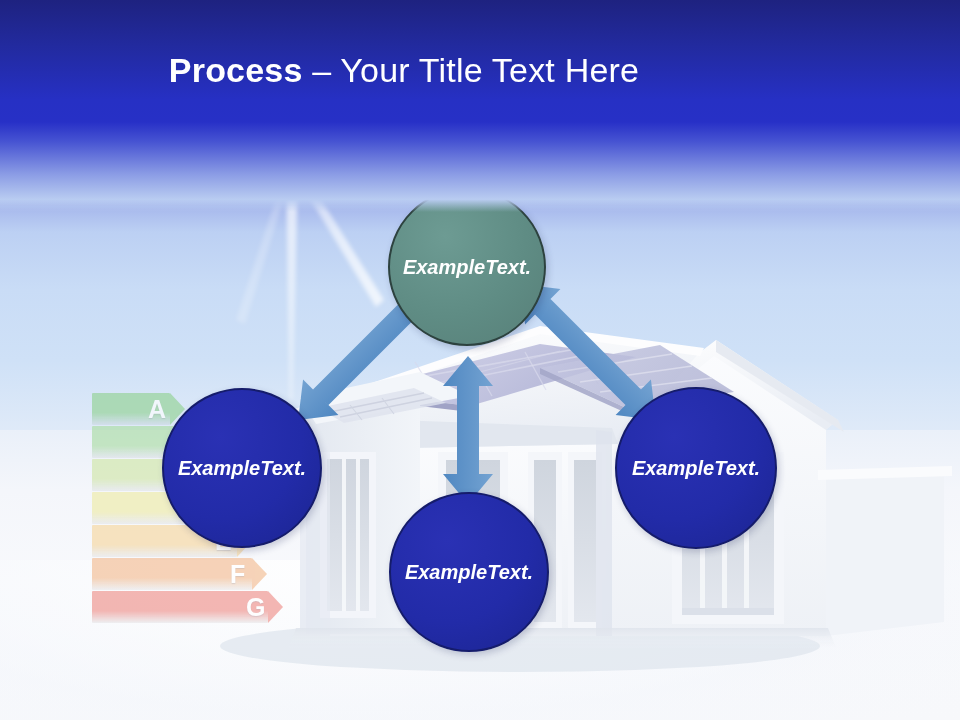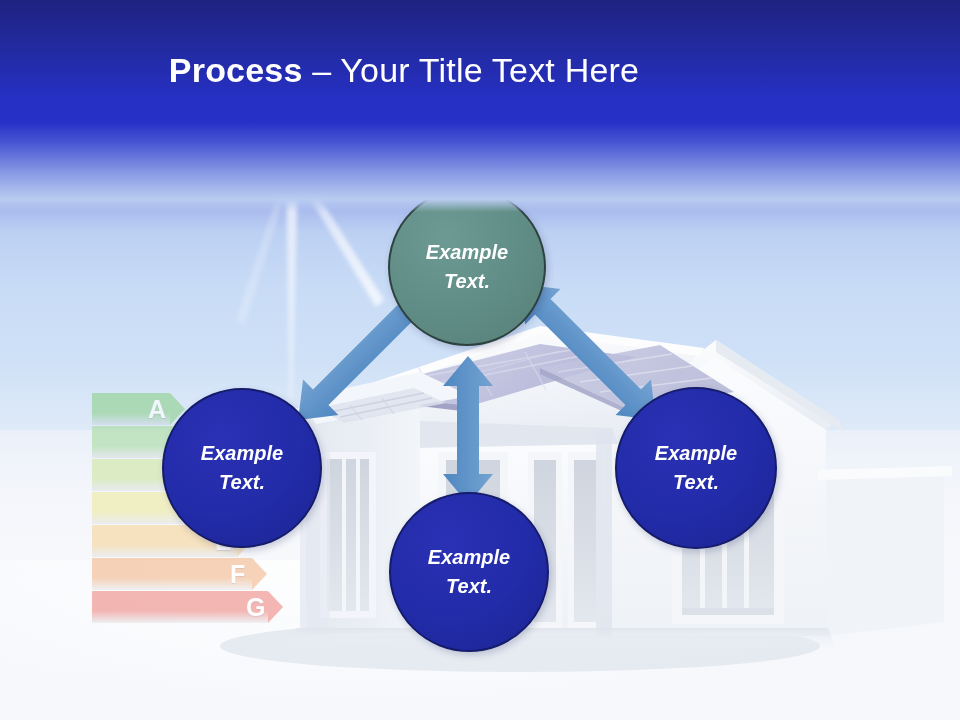--- a/index.html
+++ b/index.html
@@ -115,21 +115,21 @@
   }
 
   
   .arrows { position: absolute; left: 0; top: 0; width: 960px; height: 720px; }
 
   
   .node {
     position: absolute;
     border-radius: 50%;
     display: flex;
-    flex-direction: column;
+    flex-direction: row;
     align-items: center;
     justify-content: center;
     text-align: center;
     color: #ffffff;
     font-style: italic;
     font-weight: bold;
     font-size: 20px;
     line-height: 29px;
     box-sizing: border-box;
     box-shadow: 2px 3px 7px rgba(30,40,90,0.22);

